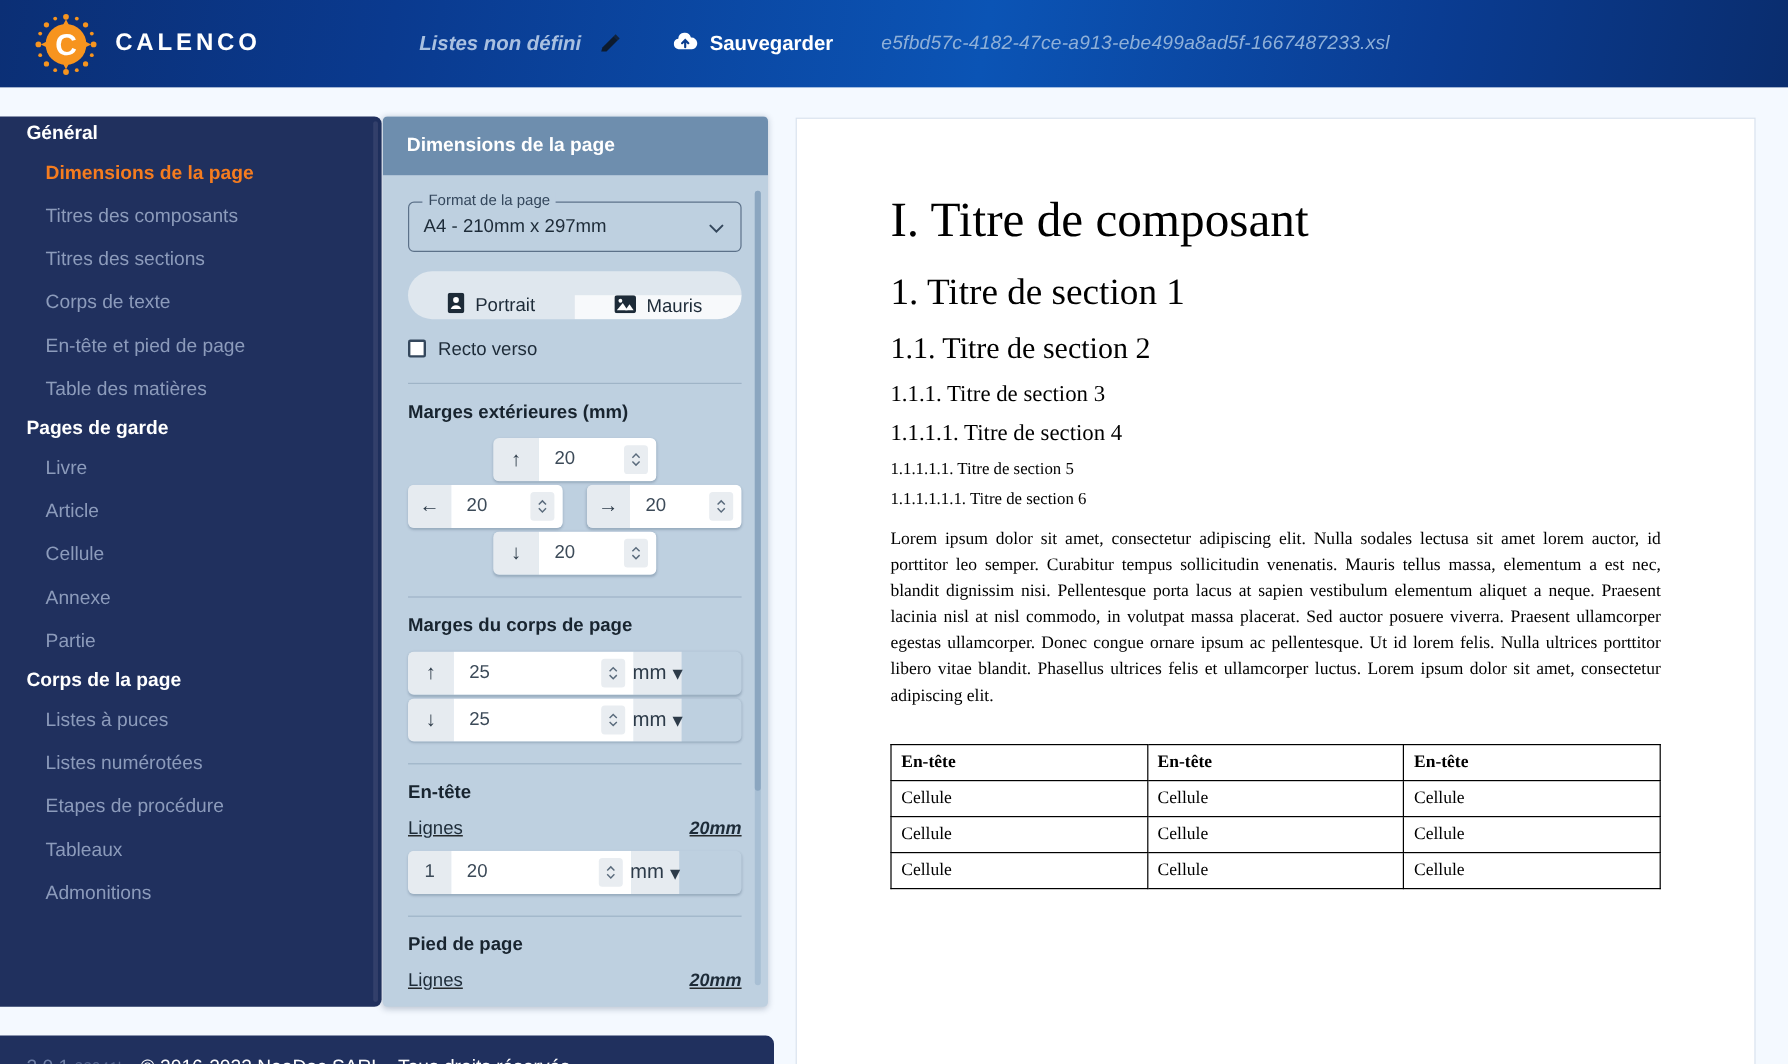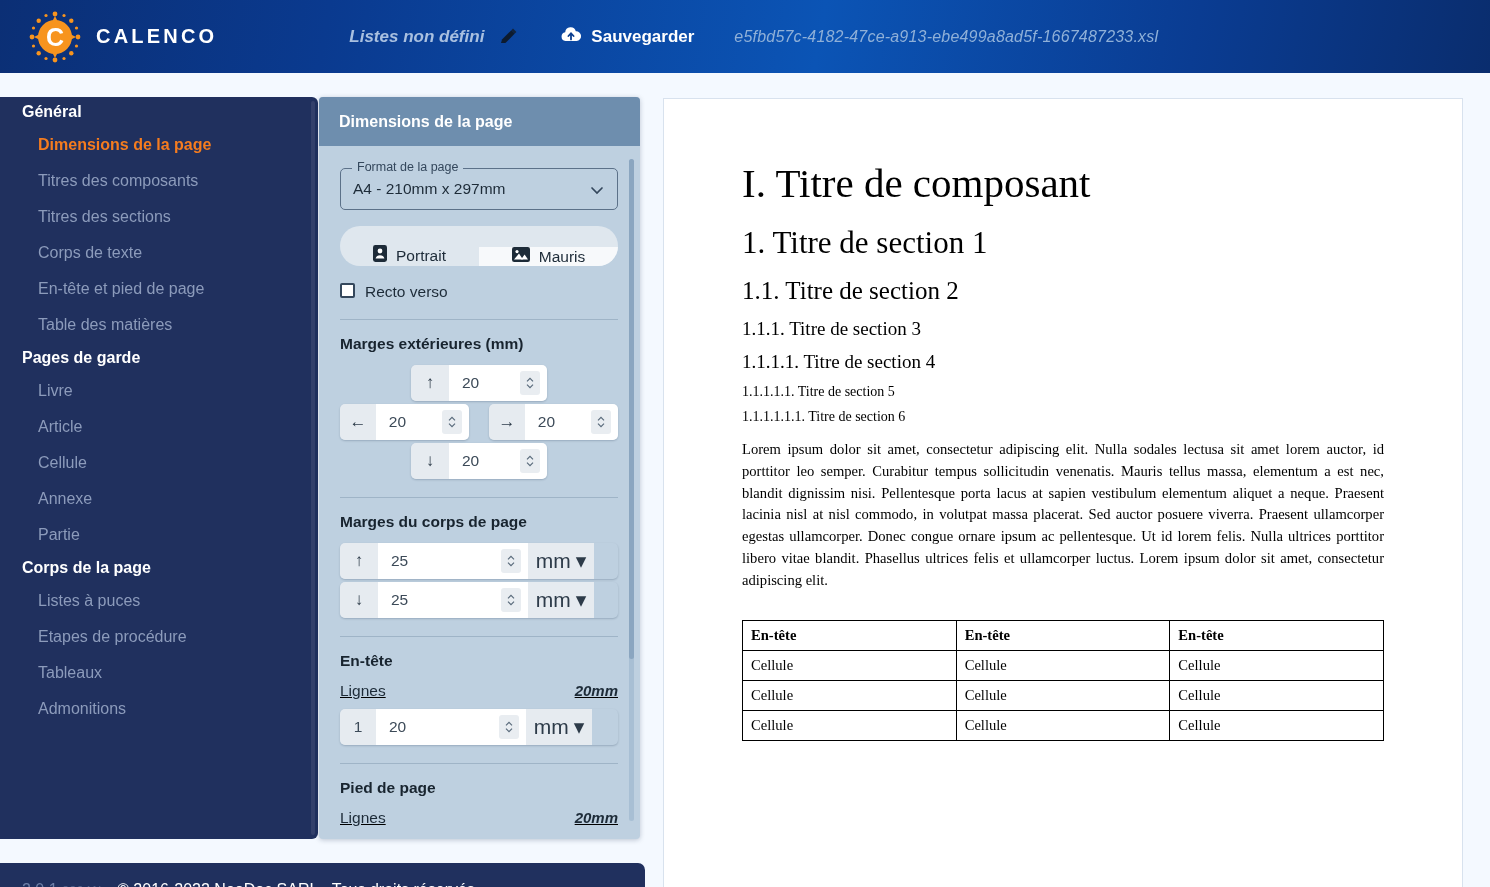--- a/index.html
+++ b/index.html
@@ -159,22 +159,22 @@
     display: flex; align-items: center; padding-left: 13px;
   }
   .step-input .val { font-size: 15.5px; color: #3c4a58; }
   .spin {
     position: absolute; right: 7px; top: 6px;
     width: 20px; height: 24px; background: #e9edf1; border-radius: 3px;
     display: flex; flex-direction: column; align-items: center;
     justify-content: center; gap: 2px; cursor: pointer;
   }
   .step-unit {
-    width: 66px; background: #e6ebf0; display: flex; align-items: center;
-    justify-content: center; gap: 5px; font-size: 21px;
+    width: 40px; background: #e6ebf0; display: flex; align-items: center;
+    justify-content: center; gap: 5px; font-size: 17px;
     color: #2d3b49; cursor: pointer;
   }
 
   .outer-row { display: flex; justify-content: center; }
   .outer-mid { display: flex; gap: 20px; margin: 3px 0; }
 
   .wide .step-input { width: 150px; }
 
   .lines-row {
     display: flex; justify-content: space-between; align-items: baseline;
@@ -287,20 +287,21 @@
         <div class="nav-item">En-tête et pied de page</div>
         <div class="nav-item">Table des matières</div>
         <div class="nav-group-title">Pages de garde</div>
         <div class="nav-item">Livre</div>
         <div class="nav-item">Article</div>
         <div class="nav-item">Cellule</div>
         <div class="nav-item">Annexe</div>
         <div class="nav-item">Partie</div>
         <div class="nav-group-title">Corps de la page</div>
         <div class="nav-item">Listes à puces</div>
+        <div class="nav-item">Listes numérotées</div>
         <div class="nav-item">Etapes de procédure</div>
         <div class="nav-item">Tableaux</div>
         <div class="nav-item">Admonitions</div>
       </div>
     <div id="sidebar-scroll-rail"></div>
   </div>
 
   <div id="footer-bar">
     <div id="footer-text">
       <span id="footer-version">2.0.1</span>

